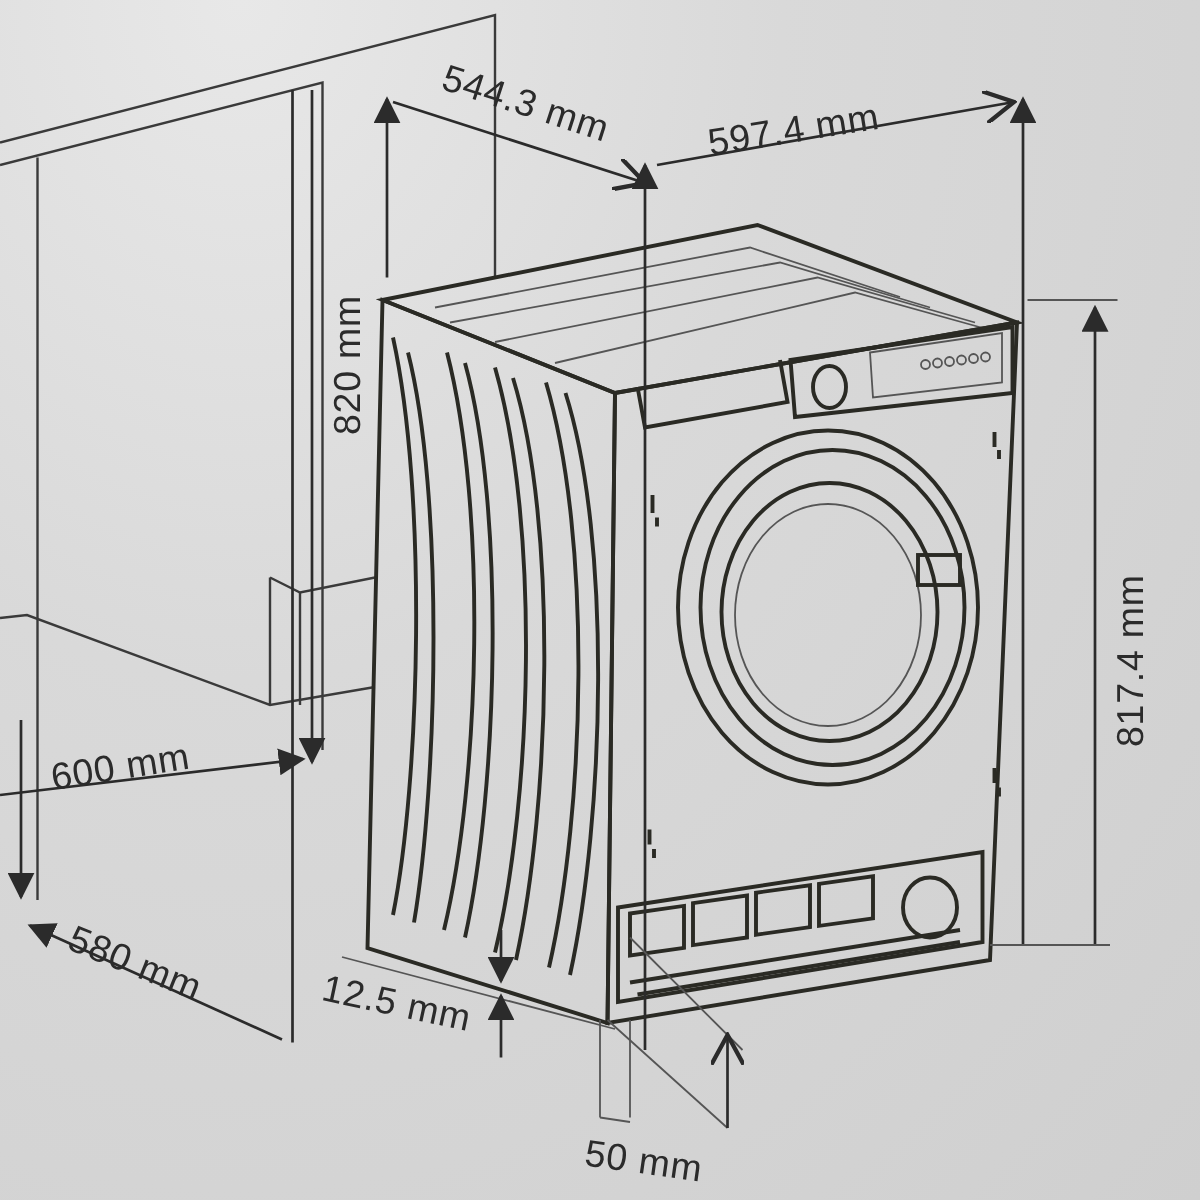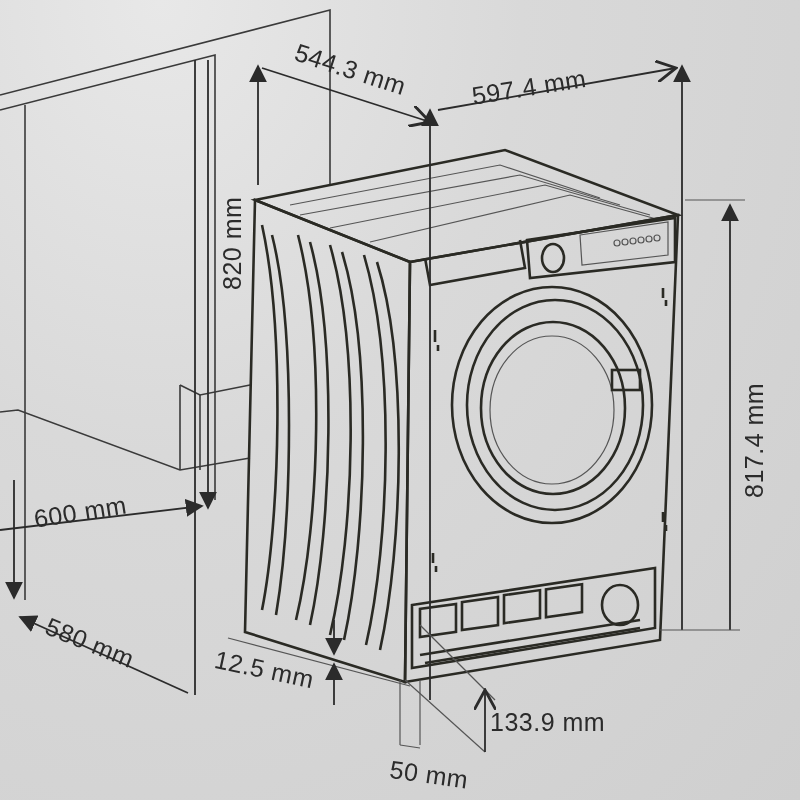--- a/index.html
+++ b/index.html
@@ -127,15 +127,14 @@
     </g>
   </svg>
 
   <div class="lbl" style="left:300px;top:38px;transform:rotate(18deg);">544.3 mm</div>
   <div class="lbl" style="left:470px;top:82px;transform:rotate(-9deg);">597.4 mm</div>
   <div class="lbl" style="left:218px;top:290px;transform:rotate(-90deg);">820 mm</div>
   <div class="lbl" style="left:740px;top:498px;transform:rotate(-90deg);">817.4 mm</div>
   <div class="lbl" style="left:32px;top:505px;transform:rotate(-9deg);">600 mm</div>
   <div class="lbl" style="left:52px;top:612px;transform:rotate(22deg);">580 mm</div>
   <div class="lbl" style="left:218px;top:645px;transform:rotate(12deg);">12.5 mm</div>
-  <div class="lbl" style="left:490px;top:708px;">133.9 mm</div>
   <div class="lbl" style="left:392px;top:755px;transform:rotate(8deg);">50 mm</div>
 </div>
 
 </body></html>

